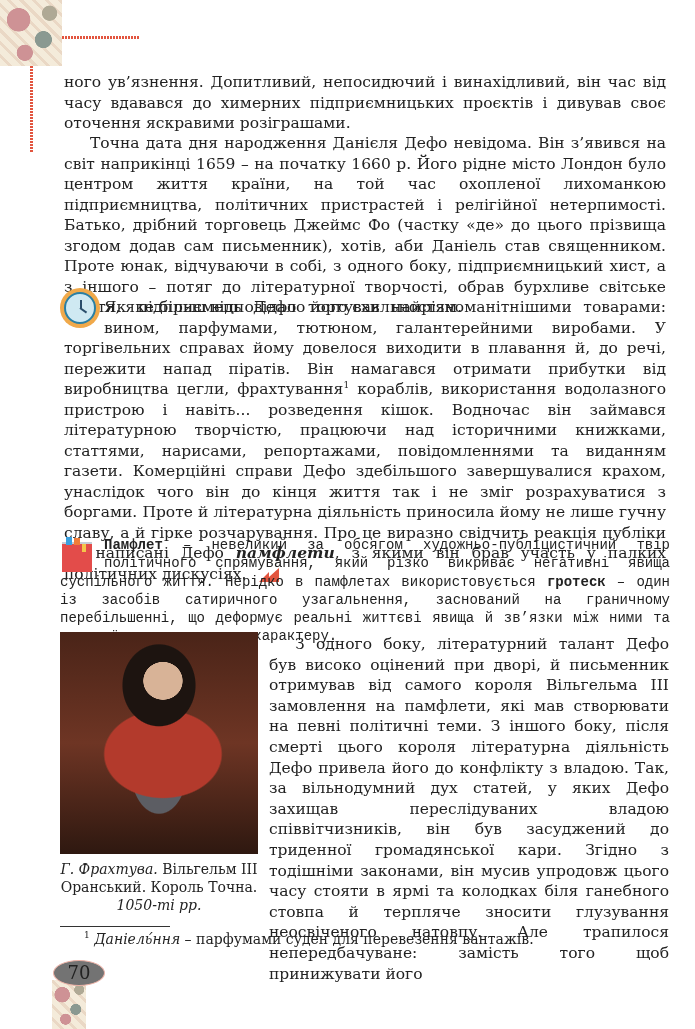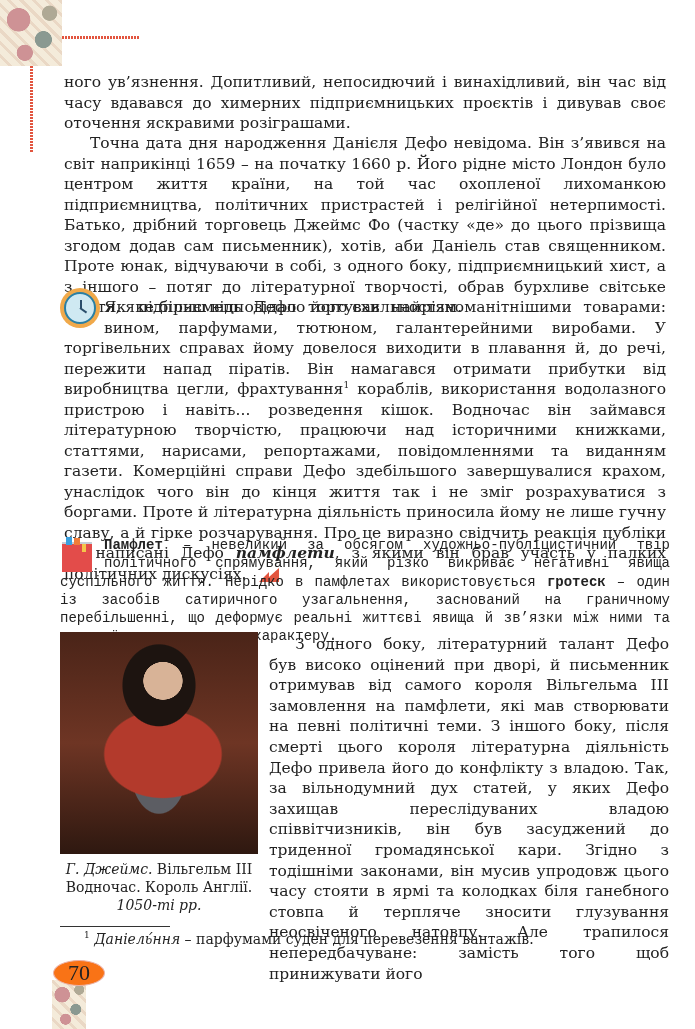--- a/index.html
+++ b/index.html
@@ -60,21 +60,21 @@
   .caption i { font-style:italic; }
 
   .right-col { position:absolute; left:269px; top:634px; width:400px; font-size:15.5px; line-height:20.6px; text-align:justify; }
   .right-col p { margin:0; }
 
   .footnote-rule { position:absolute; left:60px; top:926px; width:110px; height:1px; background:#333; }
   .footnote { position:absolute; left:84px; top:930px; font-size:14px; line-height:18px; }
   .footnote sup { font-size:9px; }
 
   .page-number { position:absolute; left:53px; top:960px; width:50px; height:24px; border-radius:50%;
-    border:1.5px solid #ebb1a6; background:#f97316; text-align:center; font-size:22px; line-height:24px;font-family:Liberation Serif, serif; }
+    border:1.5px solid #ebb1a6; background:#737373; text-align:center; font-size:18px; line-height:24px; }
   sup { font-size:9px; line-height:0; }
 </style>
 </head>
 <body>
 
 <div class="ornament orn-top"></div>
 <div class="dash-h"></div>
 <div class="dash-v"></div>
 
 <div class="text" id="p1">
@@ -109,21 +109,21 @@
       <div class="tab2"></div>
       <div class="tab3"></div>
   </div>
   <p>
     <b>Памфлет</b><span> – невеликий за обсягом  художньо-публіцистичний твір політичного спрямування, який різко викриває негативні явища суспільного життя. Нерідко в памфлетах використовується </span><b>гротеск</b><span> – один із засобів сатиричного узагальнення, заснований на граничному перебільшенні, що деформує реальні життєві явища й зв’язки між ними та надає їм карикатурного характеру.</span>
   </p>
 </div>
 
 <div class="portrait"></div>
 <div class="caption">
-  <i>Г. Джеймс.</i><span> Вільгельм III Водночас. Король Англії. </span><i>1050-ті рр.</i>
+  <i>Г. Фрахтува.</i><span> Вільгельм III Оранський. Король Точна. </span><i>1050-ті рр.</i>
 </div>
 
 <div class="right-col">
   <p class="indent">З одного боку, літературний талант Дефо був високо оцінений при дворі, й письменник отримував від самого короля Вільгельма III замовлення на памфлети, які мав створювати на певні політичні теми. З іншого боку, після смерті цього короля літературна діяльність Дефо привела його до конфлікту з владою. Так, за вільнодумний дух статей, у яких Дефо захищав переслідуваних владою співвітчизників, він був засуджений до триденної громадянської кари. Згідно з тодішніми законами, він мусив упродовж цього часу стояти в ярмі та колодках біля ганебного стовпа й терпляче зносити глузування неосвіченого натовпу. Але трапилося непередбачуване: замість того щоб принижувати його</p>
 </div>
 
 <div class="footnote-rule"></div>
 <div class="footnote">
   <sup>1</sup>
   <i>Даніель́ння</i><span> – парфумами суден для перевезення вантажів.</span>

